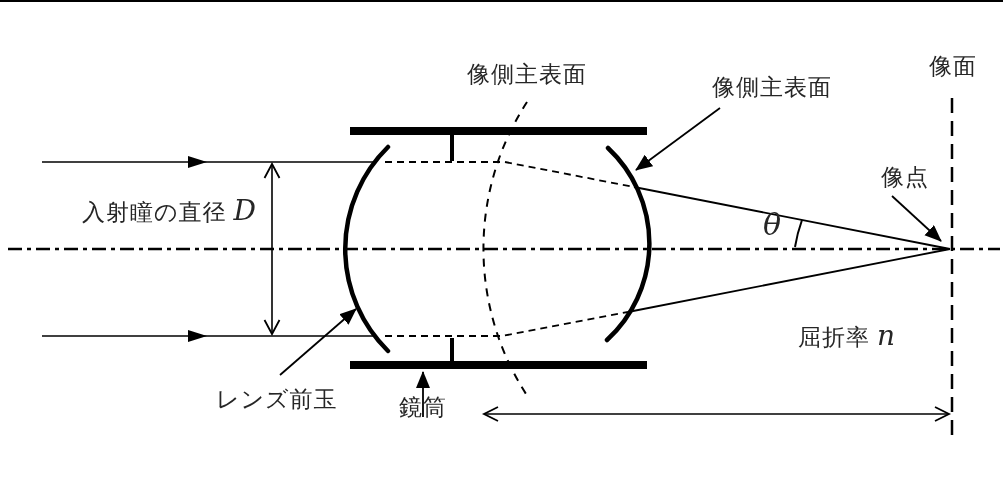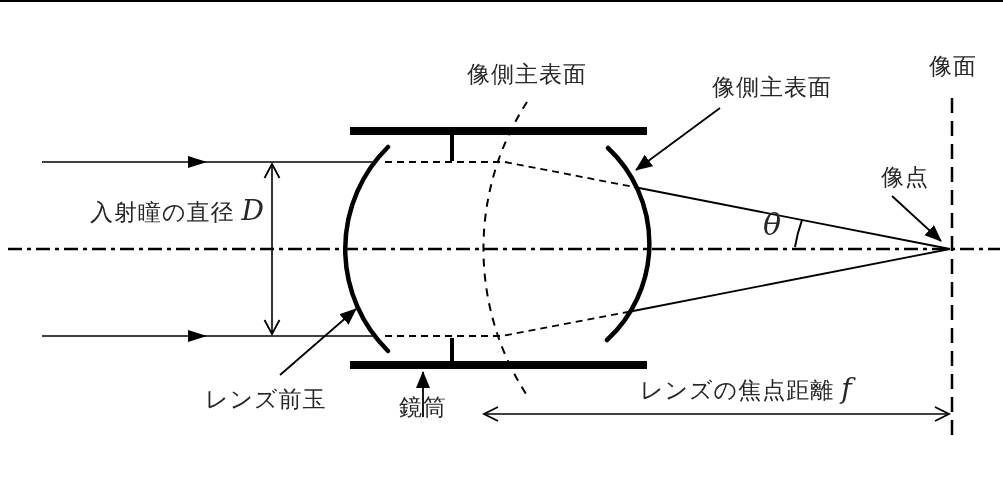--- a/index.html
+++ b/index.html
@@ -86,36 +86,36 @@
     <line x1="484" y1="414" x2="949" y2="414" stroke="var(--line)" stroke-width="1.6"></line>
     <polyline points="498,407 484,414 498,421" fill="none" stroke="var(--line)" stroke-width="1.8"></polyline>
     <polyline points="935,407 949,414 935,421" fill="none" stroke="var(--line)" stroke-width="1.8"></polyline>
 
     <line x1="720" y1="108" x2="636" y2="170" stroke="var(--line)" stroke-width="1.8" marker-end="url(#ah)"></line>
     <line x1="280" y1="375" x2="356" y2="309" stroke="var(--line)" stroke-width="1.8" marker-end="url(#ah)"></line>
     <line x1="423" y1="417" x2="423" y2="372" stroke="var(--line)" stroke-width="1.8" marker-end="url(#ah)"></line>
     <line x1="892" y1="196" x2="941" y2="241" stroke="var(--line)" stroke-width="1.8" marker-end="url(#ah)"></line>
   </svg>
 
-  <div class="lbl" style="left:90px;top:198px">
+  <div class="lbl" style="left:82px;top:198px">
     <span>入射瞳の直径</span><span class="math">D</span>
   </div>
 
   <div class="lbl" style="left:467px;top:61px">像側主表面</div>
 
   <div class="lbl" style="left:712px;top:74px">像側主表面</div>
 
   <div class="lbl" style="left:929px;top:53px">像面</div>
 
   <div class="lbl" style="left:881px;top:164px">像点</div>
 
   <div class="lbl math math-only" style="left:756px;top:212px">θ</div>
 
-
-  <div class="lbl" style="left:640px;top:376px">
-    <span>レンズの焦点距離</span><span class="math">f</span>
+  <div class="lbl" style="left:798px;top:323px">
+    <span>屈折率</span><span class="math">n</span>
   </div>
 
-  <div class="lbl" style="left:205px;top:386px">レンズ前玉</div>
+
+  <div class="lbl" style="left:216px;top:386px">レンズ前玉</div>
 
   <div class="lbl" style="left:399px;top:394px">鏡筒</div>
 
 </div>
 
 </body></html>

